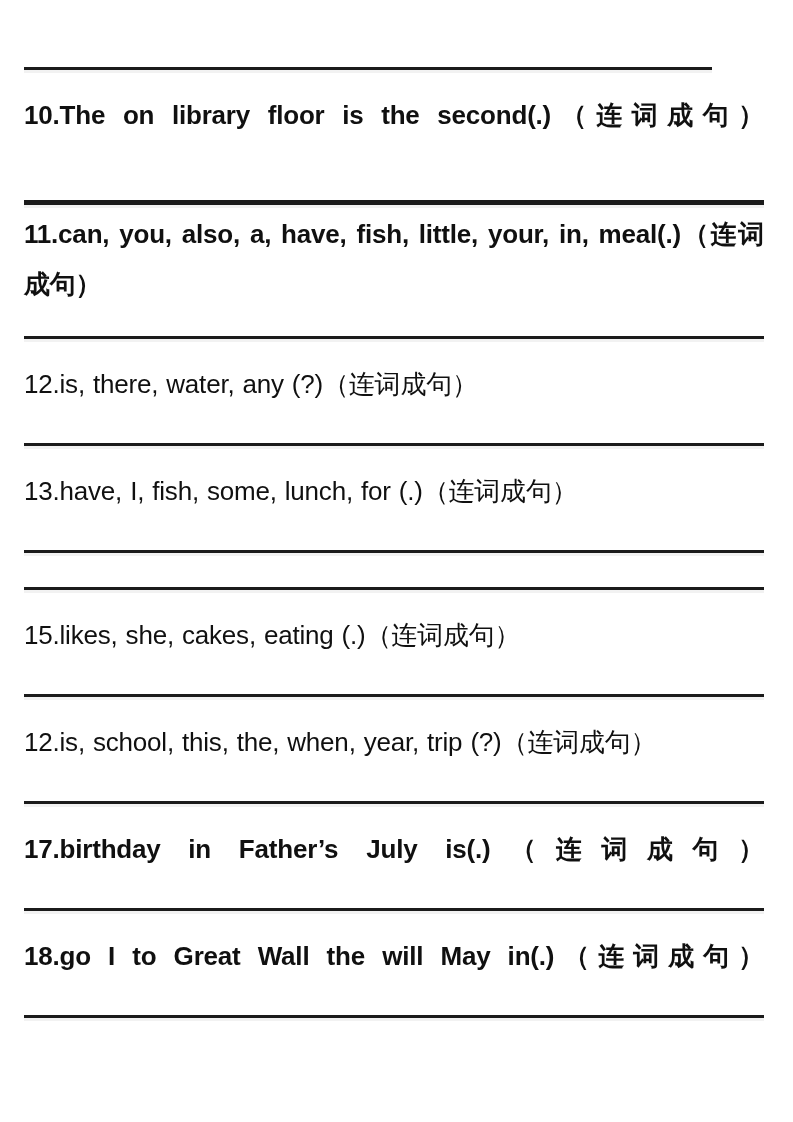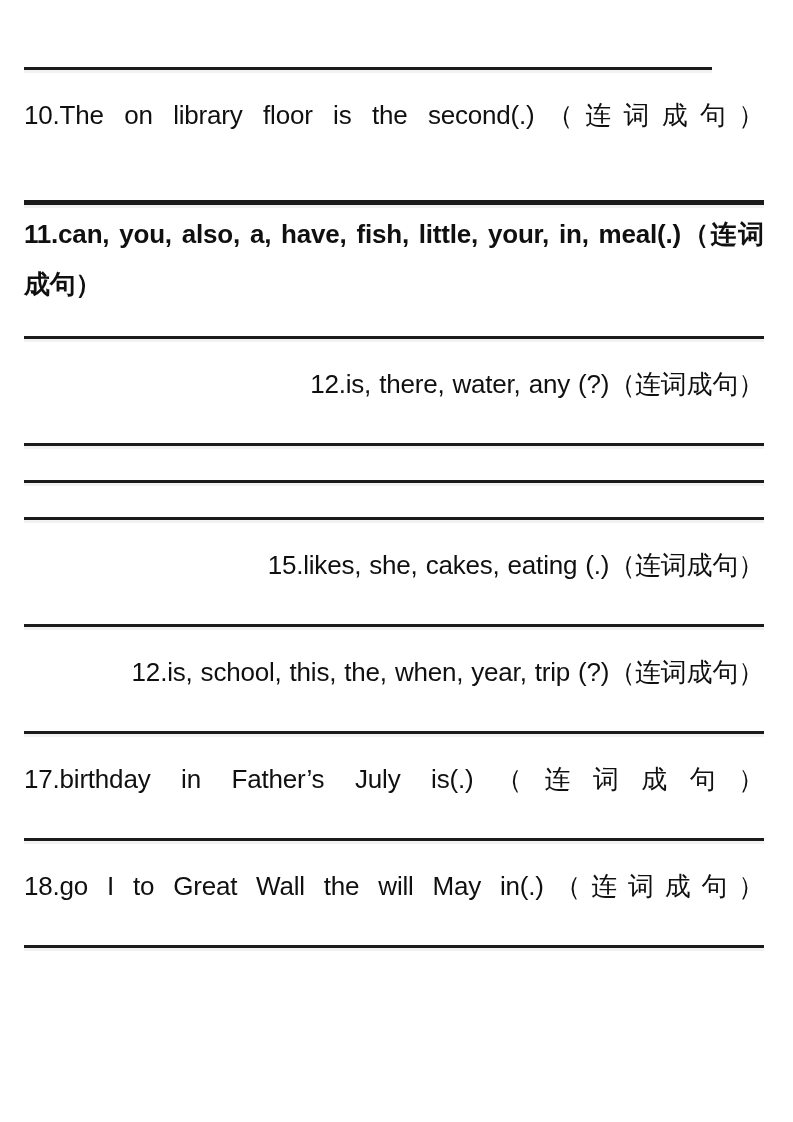--- a/index.html
+++ b/index.html
@@ -20,29 +20,30 @@
     font-family: "Liberation Sans", "DejaVu Sans", sans-serif;
     color: #101010;
     background: #ffffff;
   }
   .question {
     font-size: 26px;
     line-height: 50px;
     letter-spacing: -0.2px;
     word-spacing: 1px;
     margin: 20px 0 0 0;
-    text-align: right;
+    text-align: left;
   }
   .question.justify {
     text-align: justify;
     font-weight: bold;
   }
   .question.justify-all {
     text-align: justify;
     text-align-last: justify;
+    font-weight: bold;
   }
   .question.tight {
     margin-top: 4px;
   }
   .answer-line {
     height: 0;
     border-top: 3px solid #1b1b1b;
     margin: 34px 0 0 0;
     box-shadow: 0 3px 0 rgba(150,150,150,0.12);
   }
@@ -63,20 +64,21 @@
 
 <div class="page">
   <div class="answer-line top"></div>
 
 <div class="question justify-all">10.The on library floor is the second(.)（连词成句）</div>
     <div class="answer-line thick"></div>
     <div class="question justify tight">11.can, you, also, a, have, fish, little, your, in, meal(.)（连词成句）</div>
     <div class="answer-line after-wrap"></div>
     <div class="question">12.is, there, water, any (?)（连词成句）</div>
     <div class="answer-line"></div>
+    <div class="question">13.have, I, fish, some, lunch, for (.)（连词成句）</div>
     <div class="answer-line"></div>
     <div class="answer-line"></div>
     <div class="question">15.likes, she, cakes, eating (.)（连词成句）</div>
     <div class="answer-line"></div>
     <div class="question">12.is, school, this, the, when, year, trip (?)（连词成句）</div>
     <div class="answer-line"></div>
     <div class="question justify-all">17.birthday in Father’s July is(.)（连词成句）</div>
     <div class="answer-line"></div>
     <div class="question justify-all">18.go I to Great Wall the will May in(.)（连词成句）</div>
     <div class="answer-line"></div>

